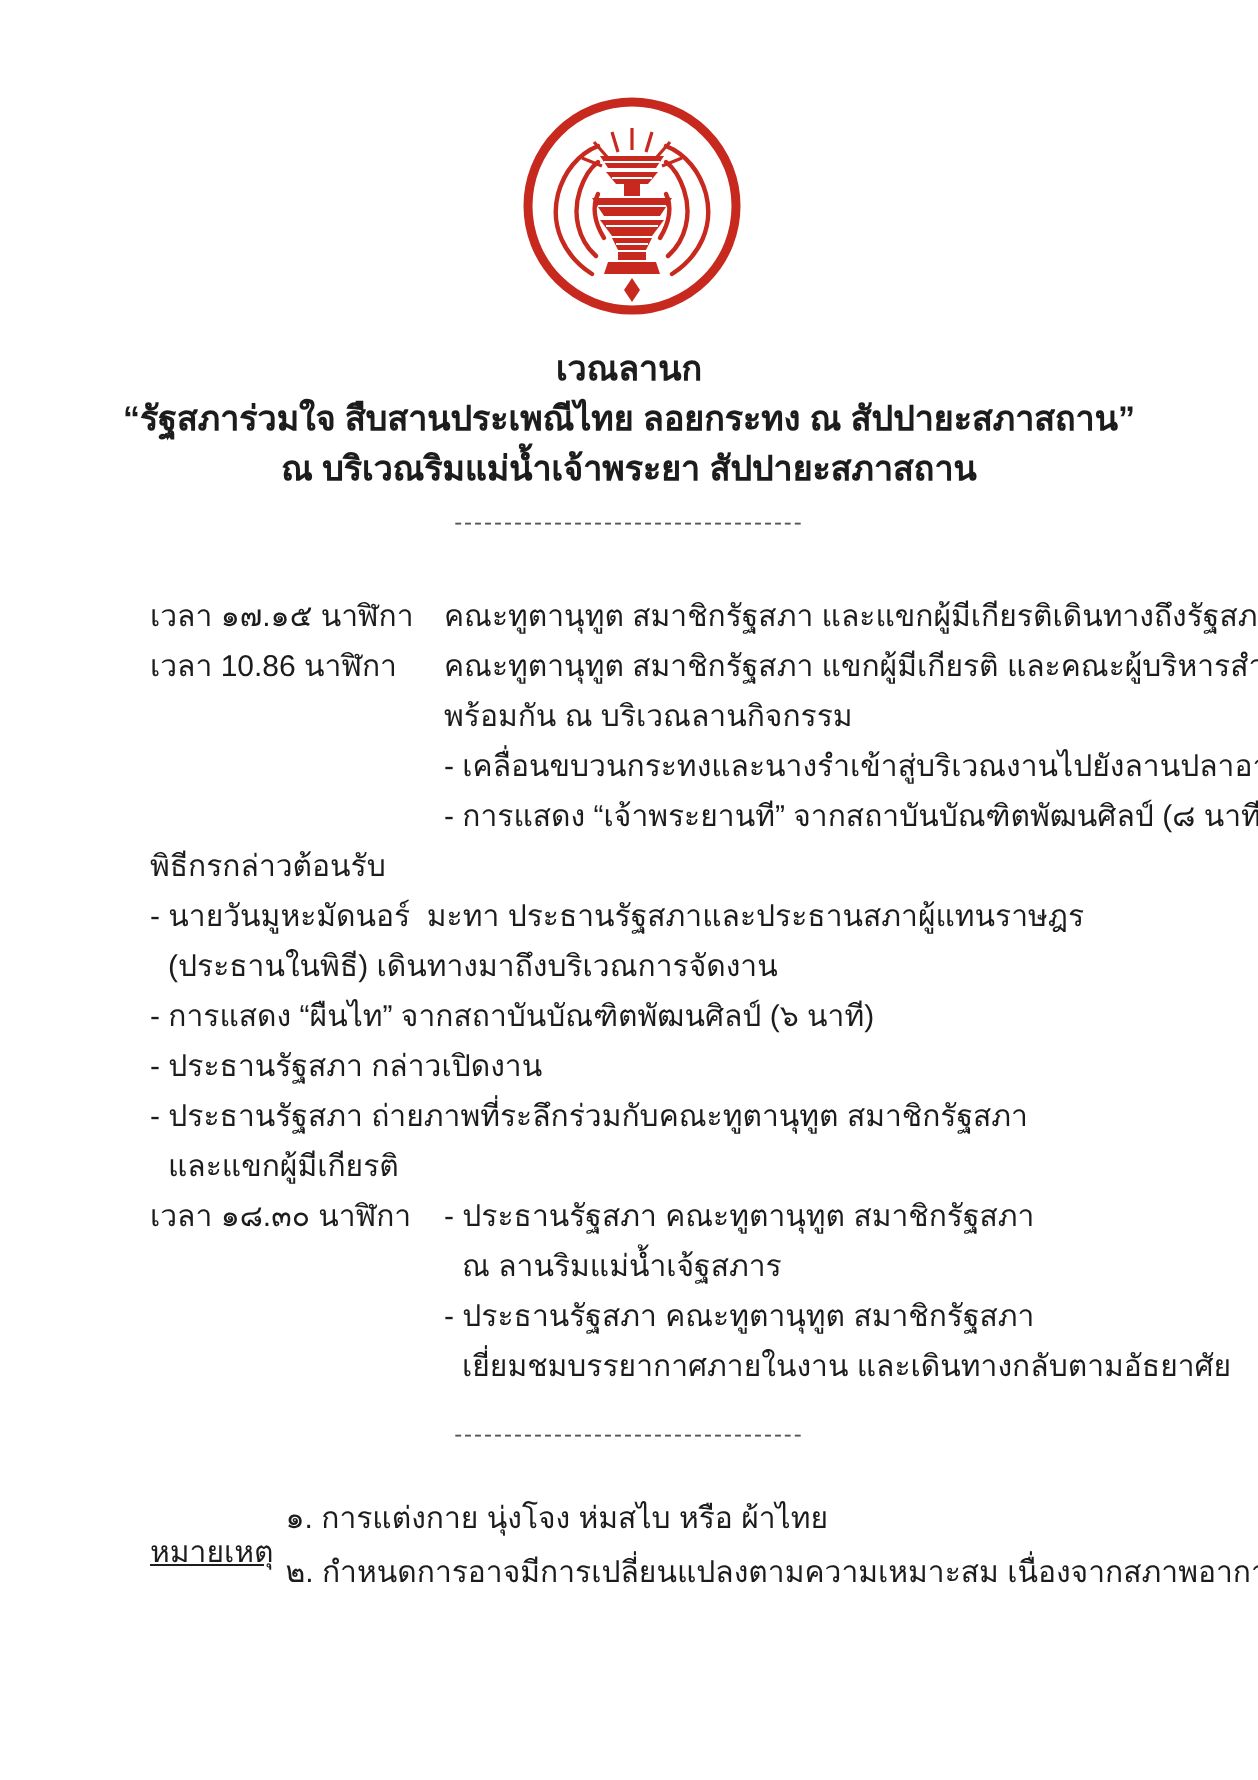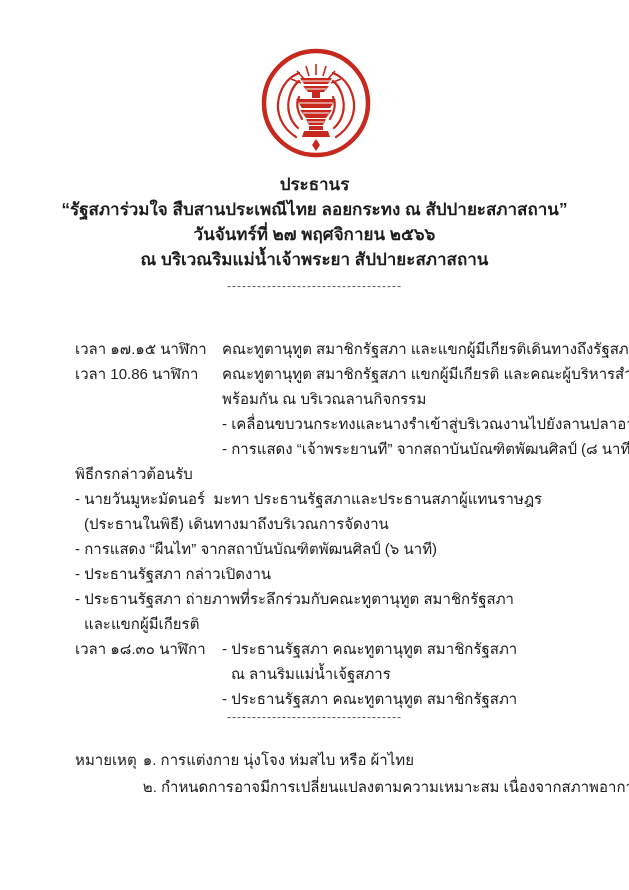--- a/index.html
+++ b/index.html
@@ -23,36 +23,36 @@
     font-size:17px; font-weight:bold; line-height:25px;
     color:#1c1c1c;
   }
   .sep {
     font-weight:normal; font-size:12px; letter-spacing:1px;
     color:#555; line-height:22px;
     margin-top:3px;
   }
   .schedule {
     position:absolute; top:296px; left:75px; width:530px;
-    font-size:15px; line-height:25px; color:#1c1c1c;margin-top:40px;
+    font-size:15px; line-height:25px; color:#1c1c1c;
   }
   .row { display:flex; align-items:flex-start; }
   .time { flex:0 0 147px; white-space:pre; }
   .desc { flex:1; }
   .line { white-space:pre; }
   .ind  { padding-left:9px; }
   .footer-sep {
     position:absolute; top:710px; left:0; width:100%;
     text-align:center; font-size:12px; letter-spacing:1px; color:#555;
   }
   .notes {
     position:absolute; top:746px; left:75px; width:530px;
     font-size:15px; line-height:27px; display:flex; color:#1c1c1c;
   }
-  .notes-label { white-space:pre; }
+  .notes-label { text-decoration:underline; white-space:pre;margin-top:17px; }
   .notes-list { margin-left:6px; }
   .notes-list .line { white-space:pre; }
 </style>
 </head>
 <body>
 
 <div class="page">
 
   <div class="logo-wrap">
     <svg viewBox="0 0 112 112" aria-hidden="true">
@@ -91,23 +91,22 @@
         <path d="M38 81 C29 73 26 60 30 48 C32 42 35 37 39 34"></path>
         <path d="M74 81 C83 73 86 60 82 48 C80 42 77 37 73 34"></path>
         <path d="M42 72 C37 64 36 56 39 50"></path>
         <path d="M70 72 C75 64 76 56 73 50"></path>
       </g>
       <path d="M56 92 l4 6 -4 6 -4 -6 z" fill="#c8291e"></path>
     </svg>
   </div>
 
   <div class="header">
-    <div>ประธานร</div>
+    <div>เวณลานก</div>
     <div>“รัฐสภาร่วมใจ สืบสานประเพณีไทย ลอยกระทง ณ สัปปายะสภาสถาน”</div>
-    <div>วันจันทร์ที่ ๒๗ พฤศจิกายน ๒๕๖๖</div>
     <div>ณ บริเวณริมแม่น้ำเจ้าพระยา สัปปายะสภาสถาน</div>
     <div class="sep">-----------------------------------</div>
   </div>
 
   <div class="schedule">
 
     <div class="row">
       <div class="time">เวลา ๑๗.๑๕ นาฬิกา</div>
       <div class="desc">
         <div class="line">คณะทูตานุทูต สมาชิกรัฐสภา และแขกผู้มีเกียรติเดินทางถึงรัฐสภา</div>
@@ -135,20 +134,21 @@
         <div class="line ind">และแขกผู้มีเกียรติ</div>
       </div>
     </div>
 
     <div class="row">
       <div class="time">เวลา ๑๘.๓๐ นาฬิกา</div>
       <div class="desc">
         <div class="line">- ประธานรัฐสภา คณะทูตานุทูต สมาชิกรัฐสภา</div>
         <div class="line ind">ณ ลานริมแม่น้ำเจ้ฐสภาร</div>
         <div class="line">- ประธานรัฐสภา คณะทูตานุทูต สมาชิกรัฐสภา</div>
+        <div class="line ind">เยี่ยมชมบรรยากาศภายในงาน และเดินทางกลับตามอัธยาศัย</div>
       </div>
     </div>
 
   </div>
 
   <div class="footer-sep">-----------------------------------</div>
 
   <div class="notes">
     <div class="notes-label">หมายเหตุ</div>
     <div class="notes-list">

